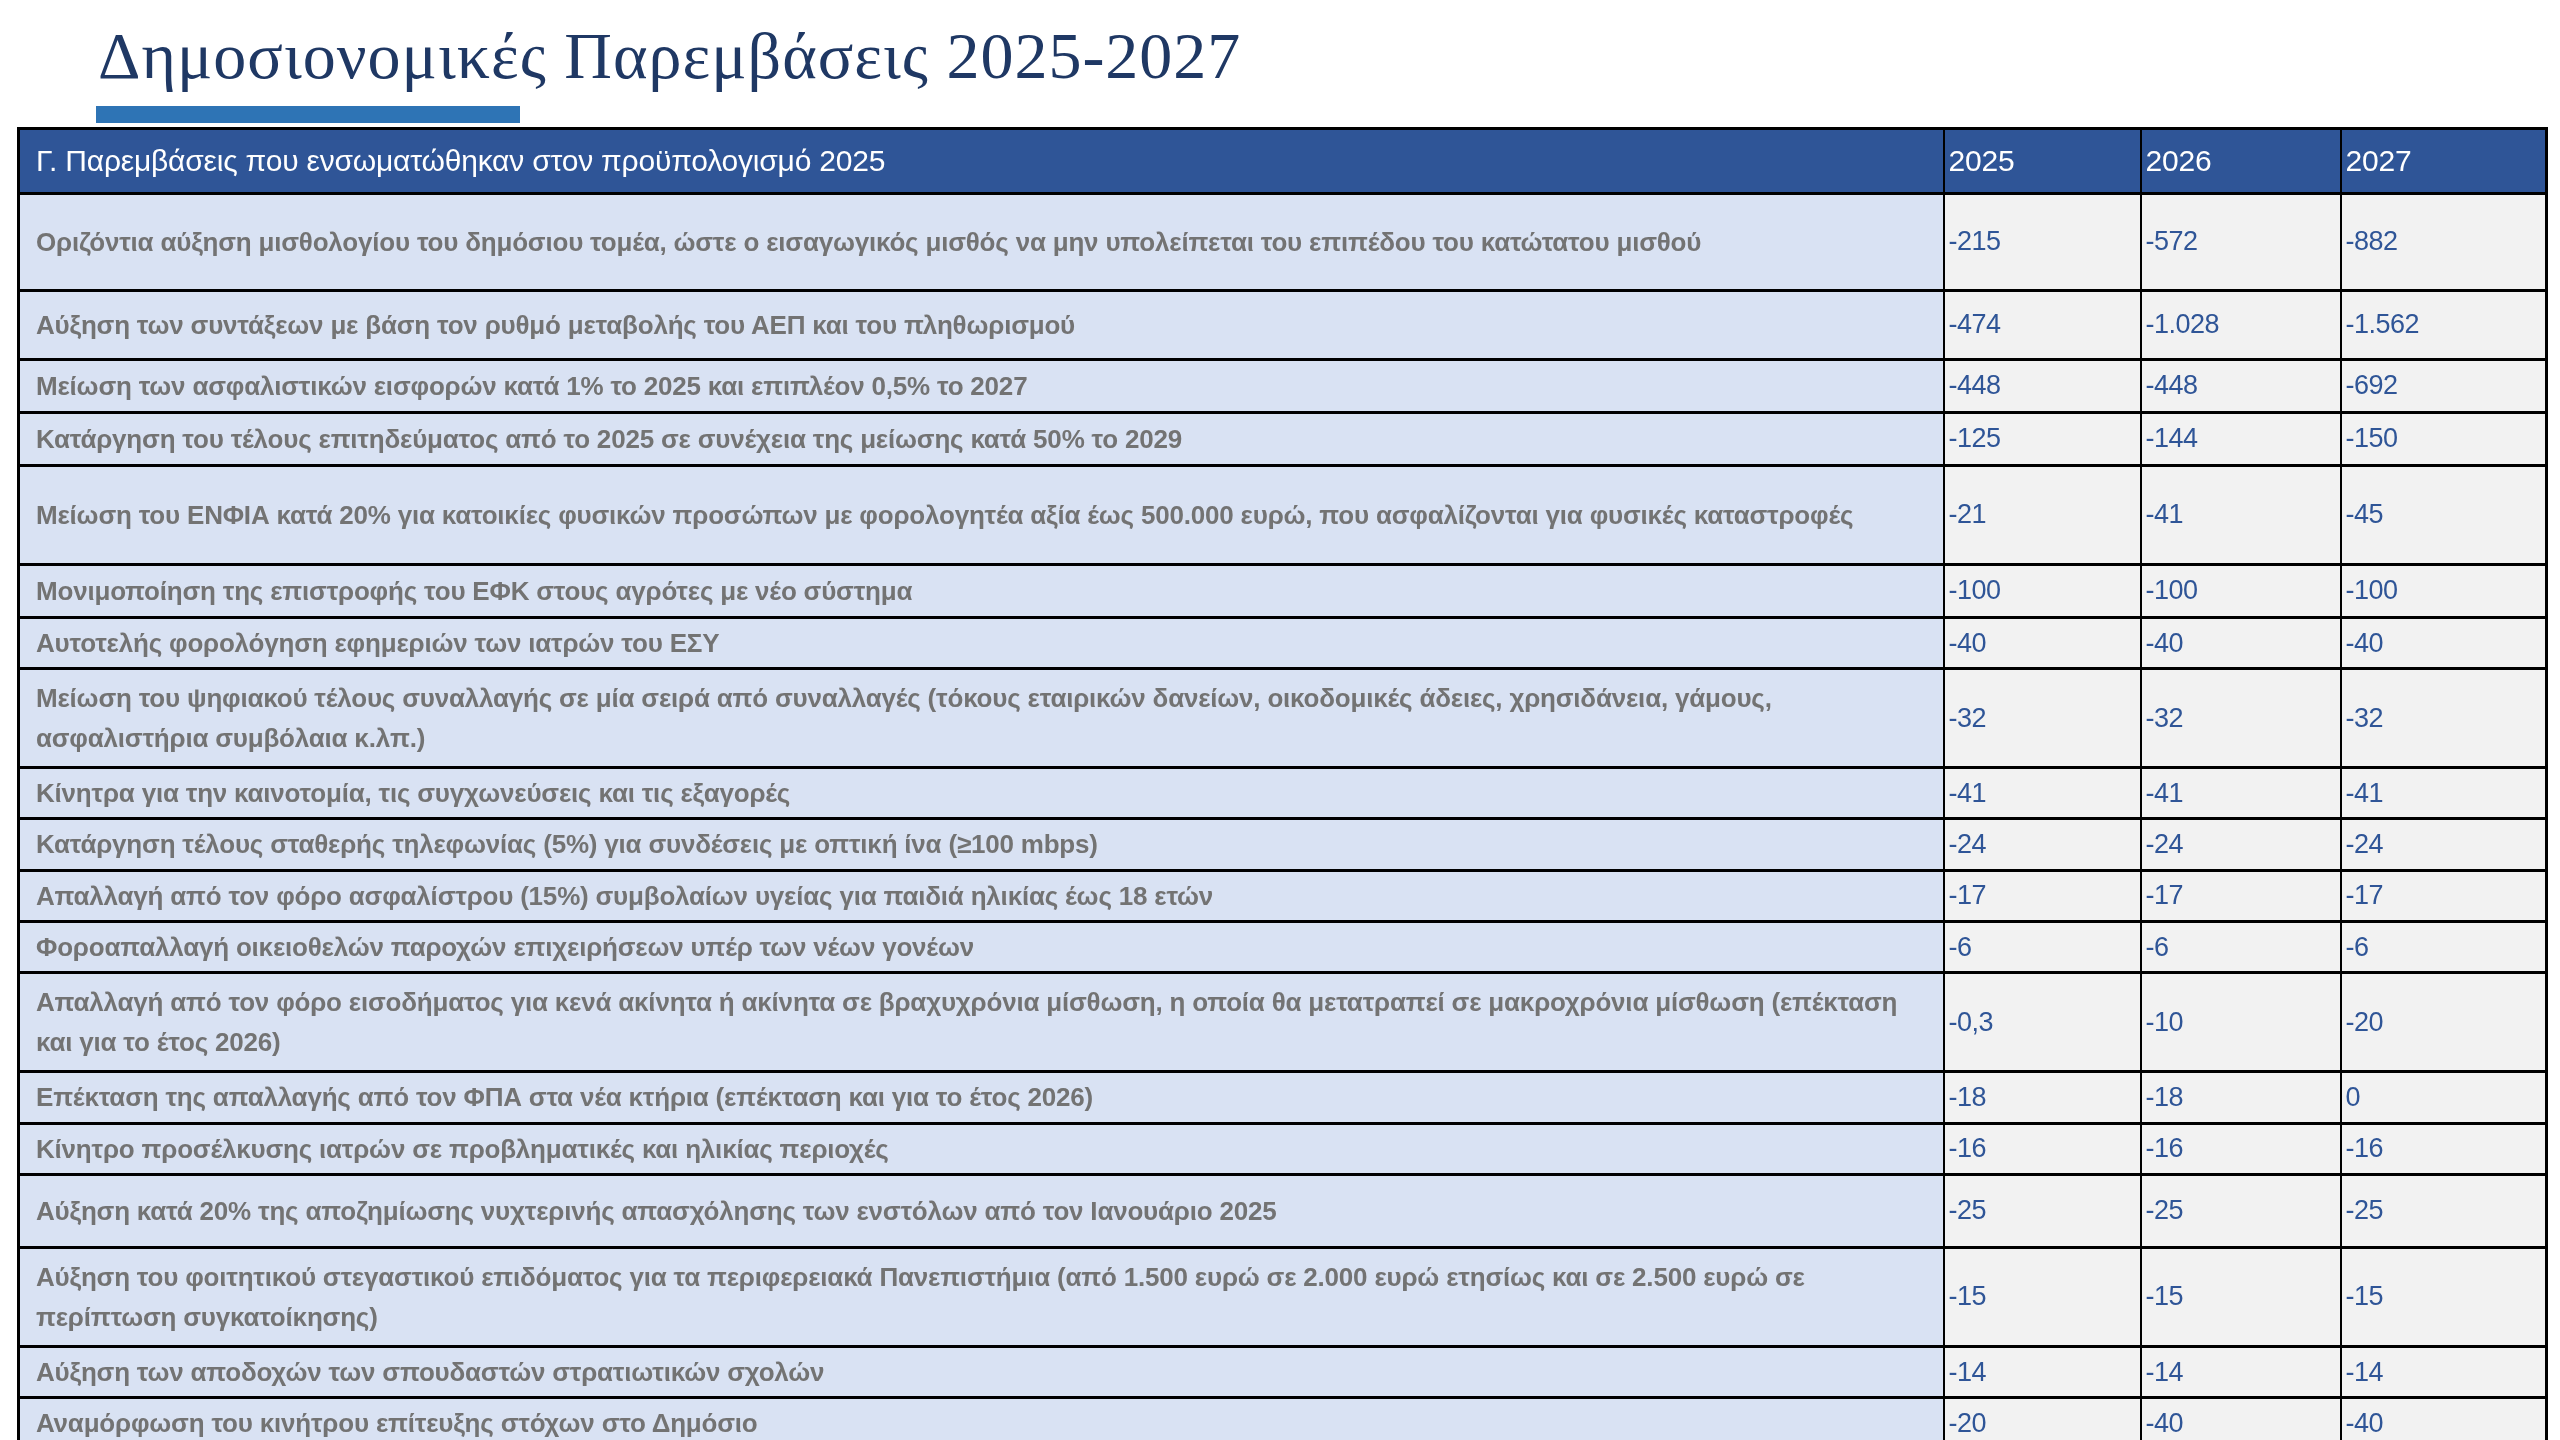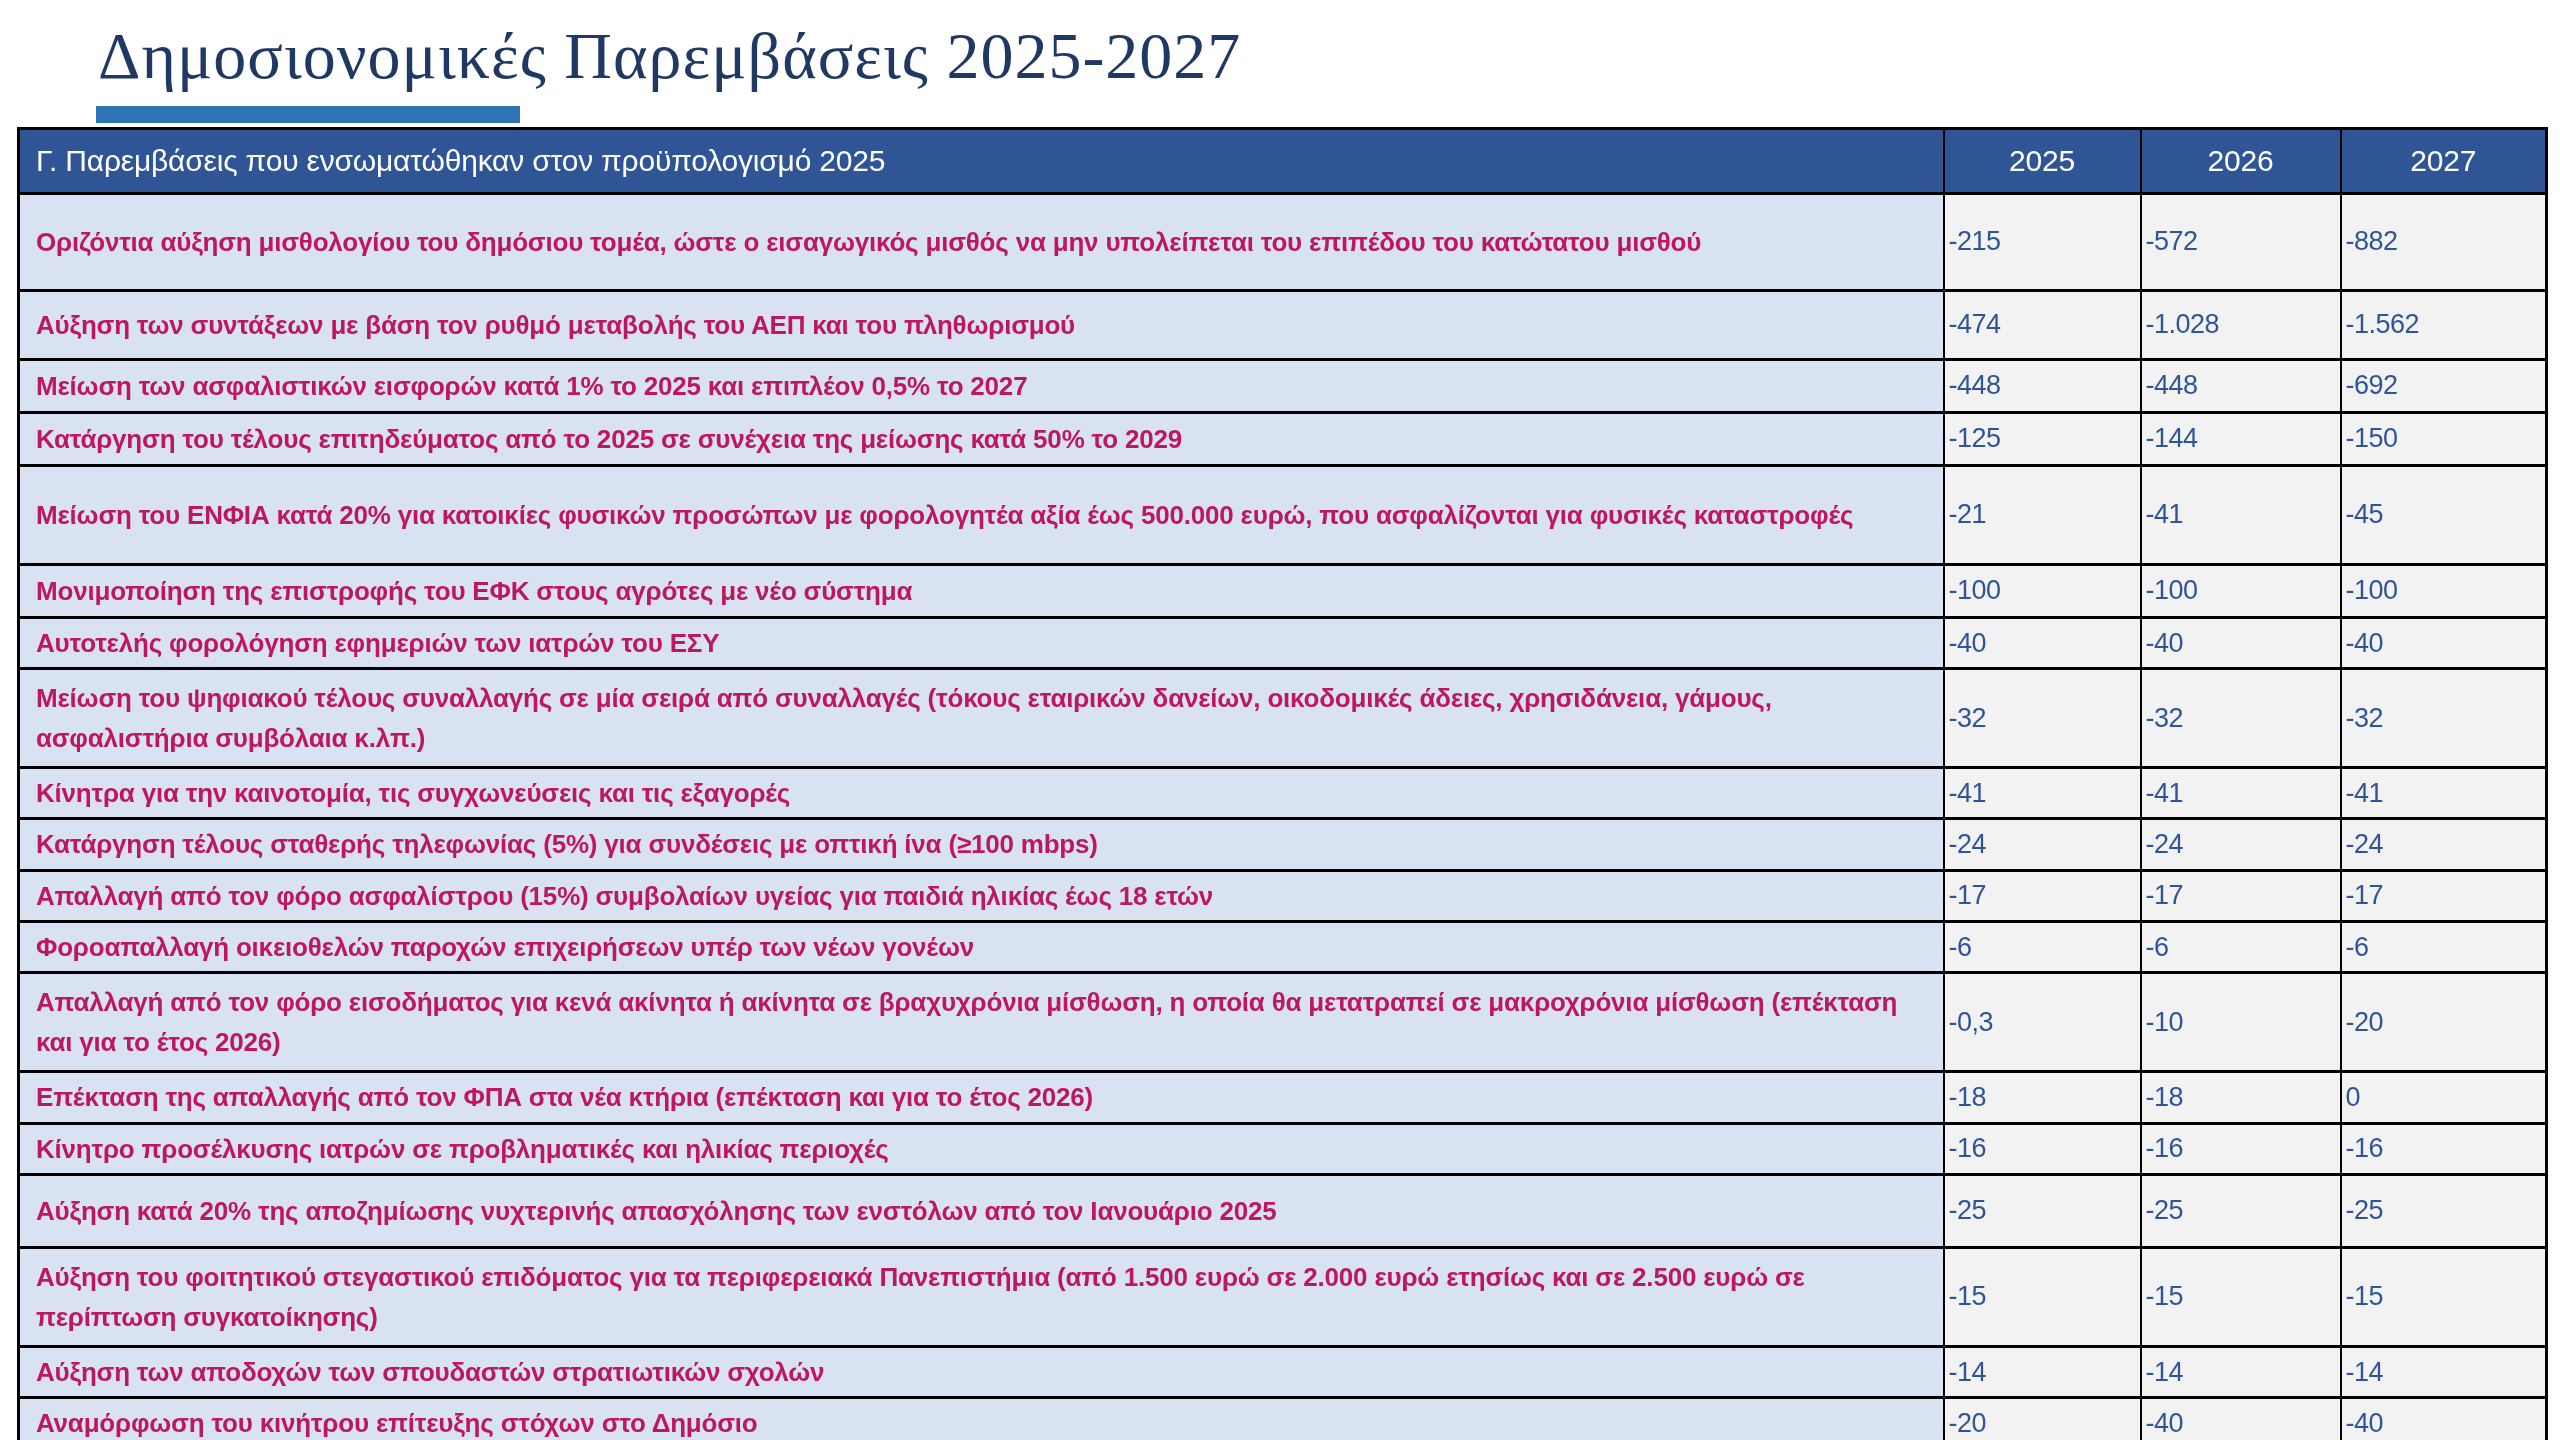--- a/index.html
+++ b/index.html
@@ -41,25 +41,25 @@
   }
   thead th {
     background: #2F5597;
     color: #ffffff;
     font-size: 30px;
     font-weight: 400;
     height: 48px;
     letter-spacing: -0.2px;
   }
   th.h-label { text-align: left; padding: 2px 16px; }
-  th.h-year  { text-align: center; padding: 7px 4px; }
+  th.h-year  { text-align: left; padding: 7px 4px; }
 
   td.label {
     background: #D9E2F3;
-    color: #be185d;
+    color: #737373;
     font-weight: 700;
     font-size: 26px;
     text-align: left;
     padding: 4px 18px 4px 16px;
     line-height: 1.55;
     letter-spacing: -0.2px;
   }
   td.num {
     background: #F2F2F2;
     color: #2F5597;

